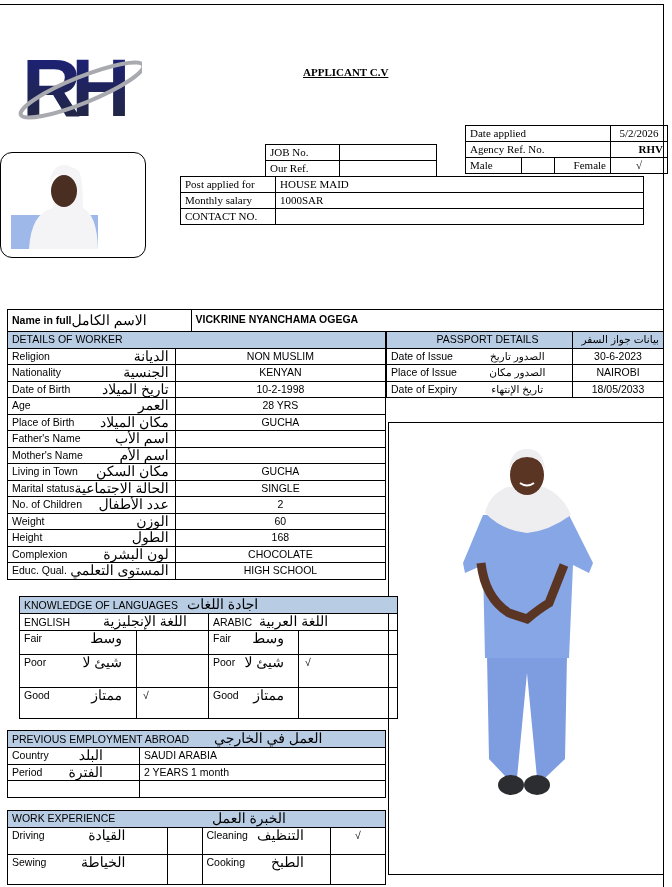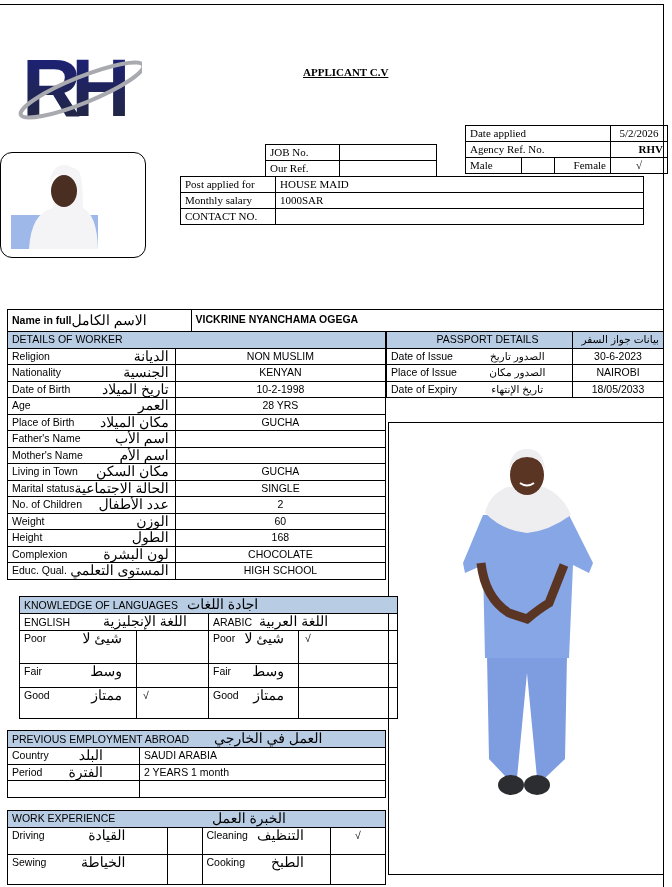--- a/index.html
+++ b/index.html
@@ -315,50 +315,50 @@
       <span class="ar" style="margin-left:30px">اللغة الإنجليزية</span>
     </td>
     <td colspan="2">
       <span>ARABIC</span>
       <span class="ar" style="margin-left:4px">اللغة العربية</span>
     </td>
   </tr>
   </tbody>
     <tbody id="lang-rows">
       <tr class="tall">
+        <td style="height:24px; width:117px">
+          <div class="lbl" style="padding-right:8px">
+            <span>Fair</span>
+            <span class="ar">وسط</span>
+          </div>
+        </td>
+        <td class="check" style="padding-left:6px; width:72px"></td>
+        <td style="height:24px; width:90px">
+          <div class="lbl" style="padding-right:8px">
+            <span>Fair</span>
+            <span class="ar">وسط</span>
+          </div>
+        </td>
+        <td class="check" style="padding-left:6px"></td>
+      </tr>
+      <tr class="tall">
         <td style="height:33px; width:117px">
           <div class="lbl" style="padding-right:8px">
             <span>Poor</span>
             <span class="ar">شيئ لا</span>
           </div>
         </td>
         <td class="check" style="padding-left:6px; width:72px"></td>
         <td style="height:33px; width:90px">
           <div class="lbl" style="padding-right:8px">
             <span>Poor</span>
             <span class="ar">شيئ لا</span>
           </div>
         </td>
         <td class="check" style="padding-left:6px">√</td>
-      </tr>
-      <tr class="tall">
-        <td style="height:24px; width:117px">
-          <div class="lbl" style="padding-right:8px">
-            <span>Fair</span>
-            <span class="ar">وسط</span>
-          </div>
-        </td>
-        <td class="check" style="padding-left:6px; width:72px"></td>
-        <td style="height:24px; width:90px">
-          <div class="lbl" style="padding-right:8px">
-            <span>Fair</span>
-            <span class="ar">وسط</span>
-          </div>
-        </td>
-        <td class="check" style="padding-left:6px"></td>
       </tr>
       <tr class="tall">
         <td style="height:31px; width:117px">
           <div class="lbl" style="padding-right:8px">
             <span>Good</span>
             <span class="ar">ممتاز</span>
           </div>
         </td>
         <td class="check" style="padding-left:6px; width:72px">√</td>
         <td style="height:31px; width:90px">

